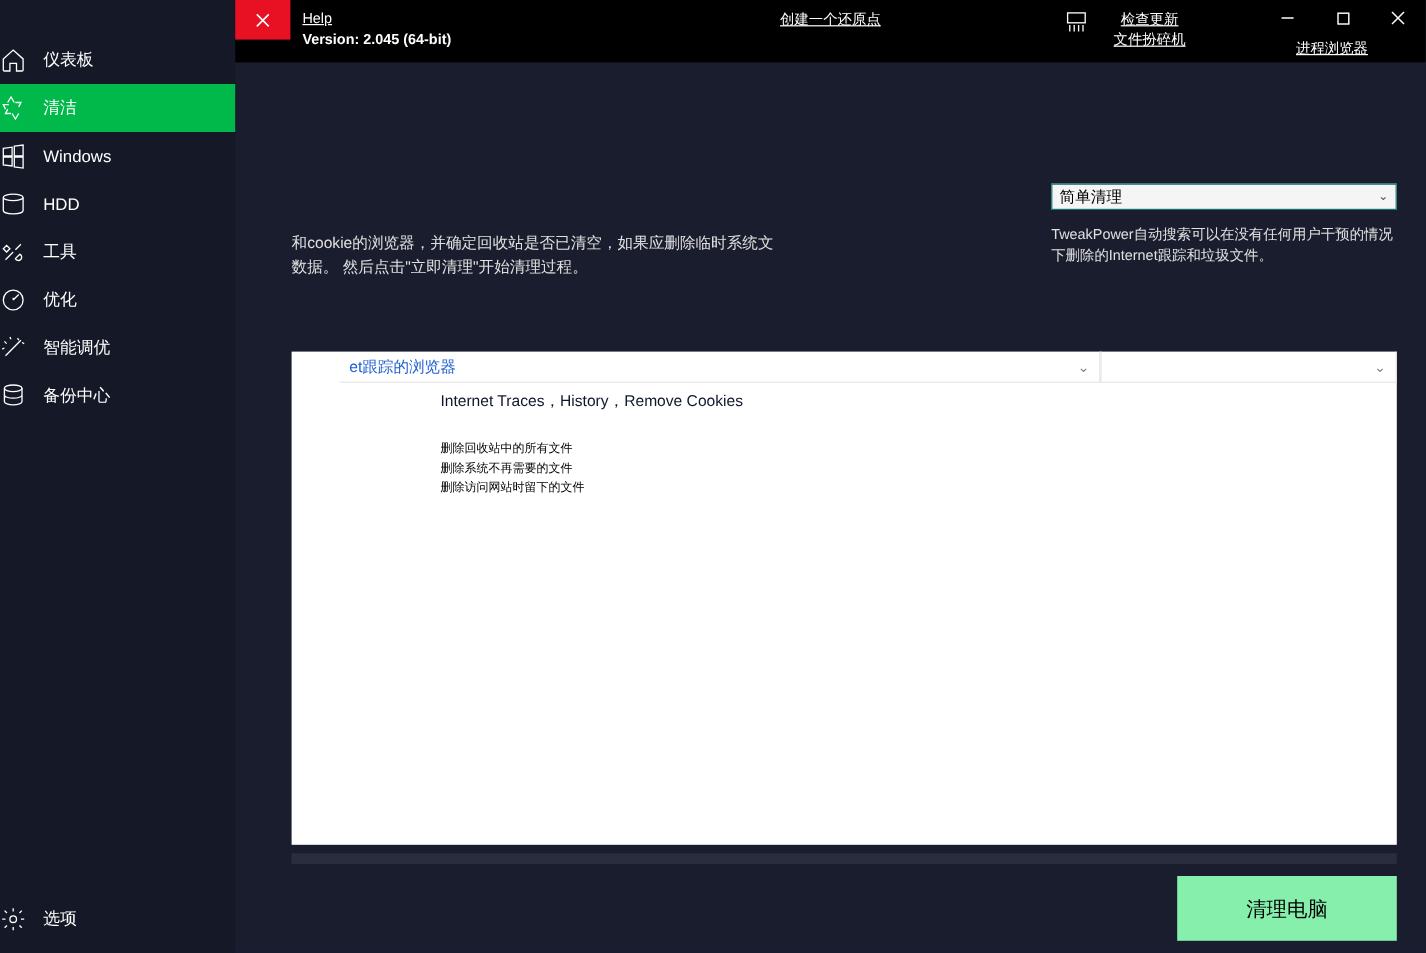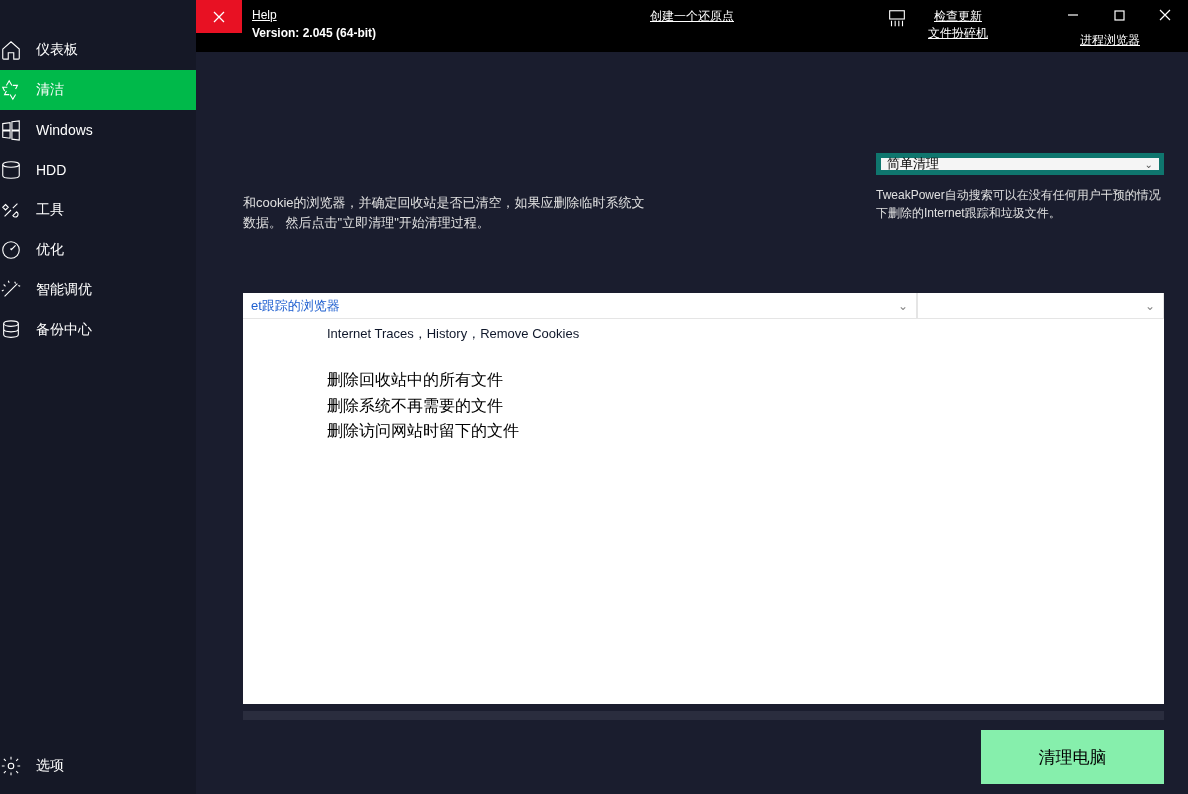--- a/index.html
+++ b/index.html
@@ -16,32 +16,32 @@
 .help-link { text-decoration:underline; cursor:pointer; }
 .version-txt { font-weight:bold; margin-top:4px; }
 .title-center { position:absolute; left:50%; transform:translateX(-50%); top:8px; text-align:center; }
 .title-link { text-decoration:underline; cursor:pointer; display:block; }
 .title-shredder { position:absolute; right:200px; top:8px; display:flex; gap:20px; align-items:flex-start;text-align:center; }
 .shredder-col { display:flex; flex-direction:column; }
 .window-controls { position:absolute; right:0; top:0; display:flex; }
 .win-btn { width:46px; height:30px; display:flex; align-items:center; justify-content:center; cursor:pointer; }
 .proc-link { position:absolute; right:48px; top:32px; text-decoration:underline; cursor:pointer; font-size:12px; }
 .desc-text { position:absolute; left:243px; top:193px; width:580px; font-size:13px; color:#e0e0e0; line-height:1.5; }
-.dropdown { position:absolute; right:24px; top:153px; width:288px; height:22px; background:#f5f5f5; color:#000; border:5px solid #0f766e; font-size:13px; padding:0 6px; display:flex; align-items:center; justify-content:space-between; cursor:pointer; }
+.dropdown { position:absolute; right:24px; top:153px; width:288px; height:22px; background:#f5f5f5; color:#000; border:1px solid #0f766e; font-size:13px; padding:0 6px; display:flex; align-items:center; justify-content:space-between; cursor:pointer; }
 .dd-arrow { font-size:10px; color:#555; }
 .dd-desc { position:absolute; right:24px; top:186px; width:288px; font-size:12px; color:#e0e0e0; line-height:1.5; }
-.white-panel { position:absolute; left:243px; top:293px; right:24px; bottom:90px; background:#fff; color:#000; }
+.white-panel { position:absolute; left:243px; top:293px; right:24px; bottom:90px; background:#fff; color:#000;padding-left:40px; }
 .hdr { height:26px; border-bottom:1px solid #e5e5e5; border-right:1px solid #e5e5e5; display:flex; align-items:center; padding:0 8px; justify-content:space-between; font-size:13px; }
 .row { display:flex; }
 .col-main { flex:1; border-right:1px solid #e5e5e5; }
 .col-side { width:246px; }
 .hdr-link { color:#2060d0; }
 .chev { color:#888; font-size:12px; cursor:pointer; }
 .sect-title { padding:6px 8px 6px 84px; font-size:13px; color:#0f172a; }
-.sect-list { padding:0 8px 0 84px; font-size:16px; line-height:1.6; color:#000; }
+.sect-list { padding:0 8px 0 84px; font-size:10px; line-height:1.6; color:#000; }
 .dark-strip { position:absolute; left:243px; bottom:74px; right:24px; height:9px; background:#2a2d3e; }
 .clean-btn { position:absolute; right:24px; bottom:10px; width:183px; height:54px; background:#86efac; color:#000; font-size:17px; display:flex; align-items:center; justify-content:center; cursor:pointer; font-weight:500; }
 </style>
 </head>
 <body>
 
 <div class="sidebar">
   <div style="height:30px"></div>
   <div class="sidebar-item">
     <span class="icon">

